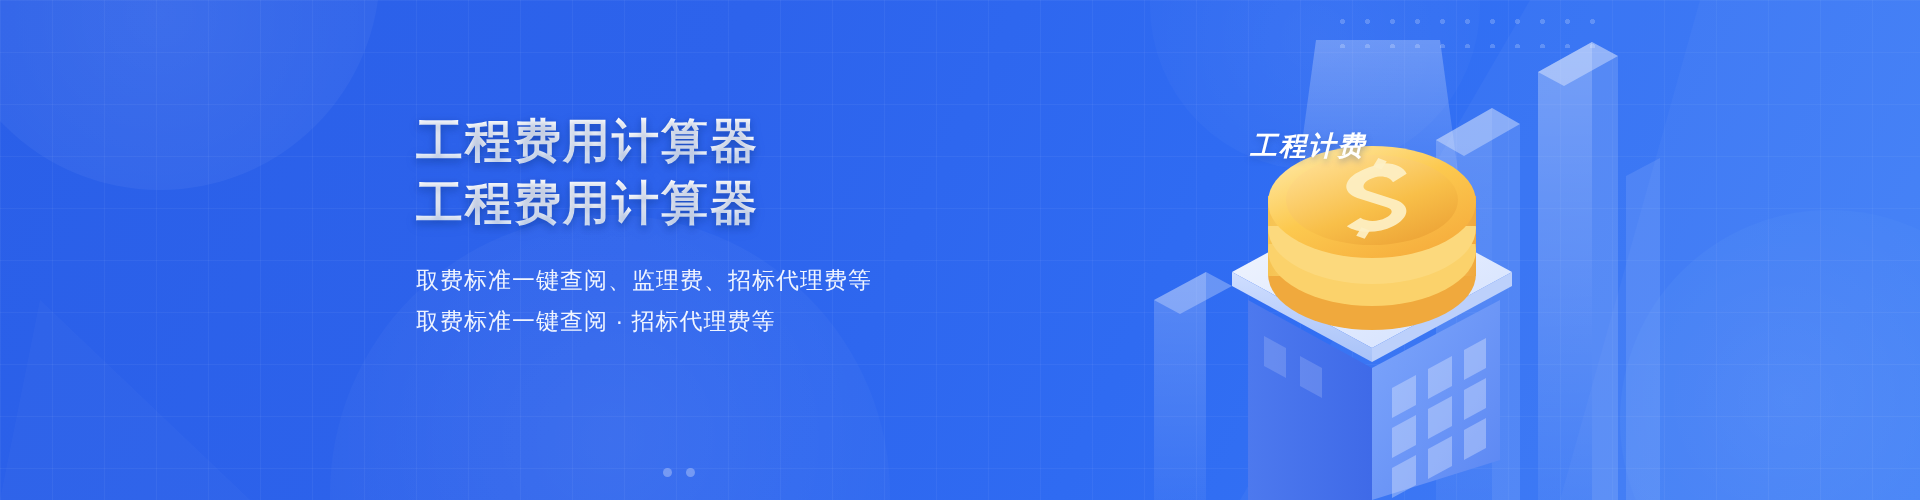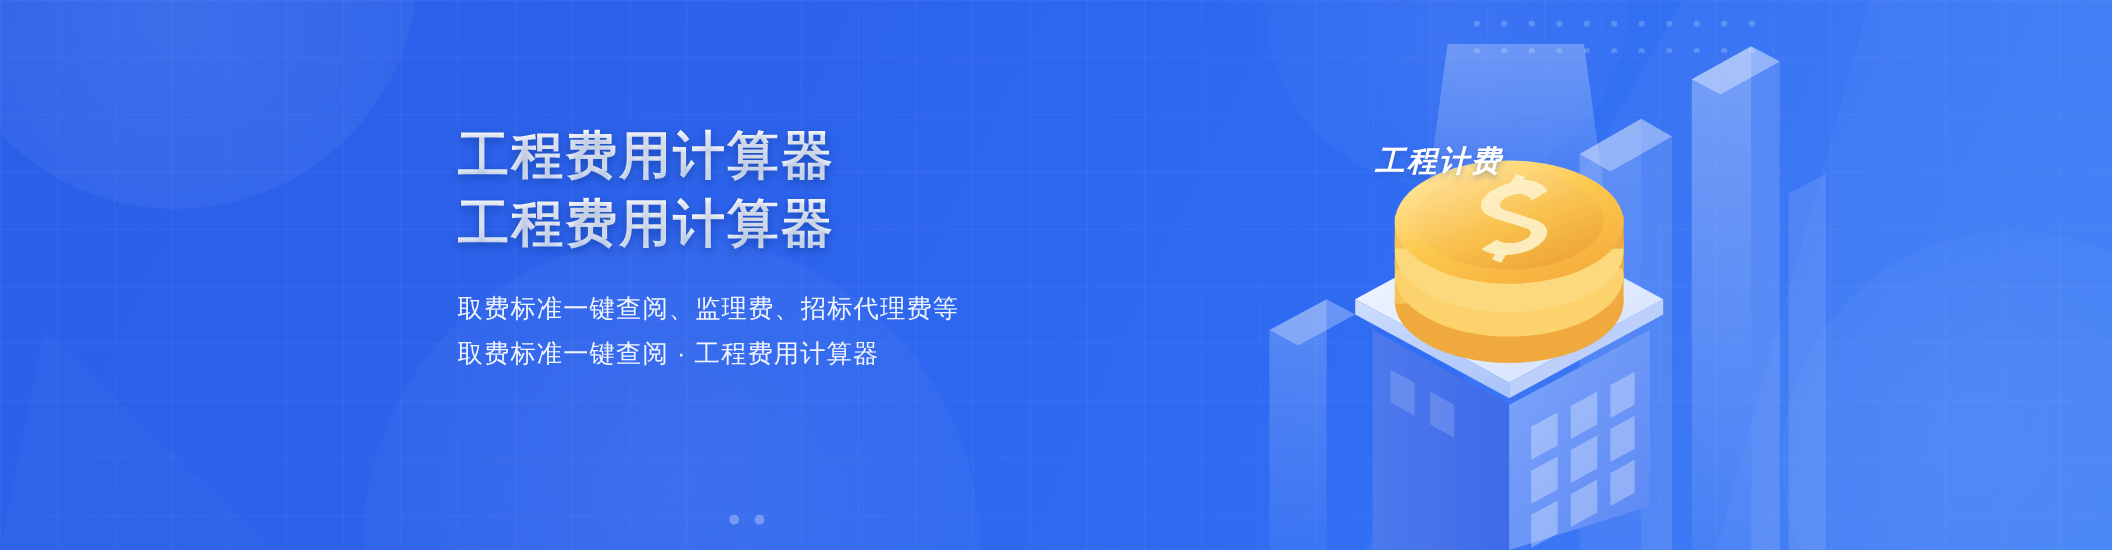--- a/index.html
+++ b/index.html
@@ -137,21 +137,21 @@
     <polygon points="1700,0 1920,0 1920,500 1560,500" fill="rgba(255,255,255,0.030)"></polygon>
     <polygon points="0,500 250,500 40,300" fill="rgba(255,255,255,0.025)"></polygon>
   </svg>
 
   <div class="content">
     <div class="headline-wrap">
       <div class="headline">工程费用计算器</div>
       <div class="headline">工程费用计算器</div>
     </div>
     <div class="subtitle">取费标准一键查阅、监理费、招标代理费等</div>
-    <div class="subtitle" style="margin-top:0">取费标准一键查阅 · 工程费用计算器</div>
+    <div class="subtitle" style="margin-top:0">取费标准一键查阅 · 招标代理费等</div>
   </div>
 
   <div class="illus">
 
     <svg width="560" height="500" viewBox="0 0 560 500">
       <defs>
         <linearGradient id="barLight" x1="0" y1="0" x2="0" y2="1">
           <stop offset="0%" stop-color="rgba(255,255,255,0.30)"></stop>
           <stop offset="100%" stop-color="rgba(255,255,255,0.06)"></stop>
         </linearGradient>

